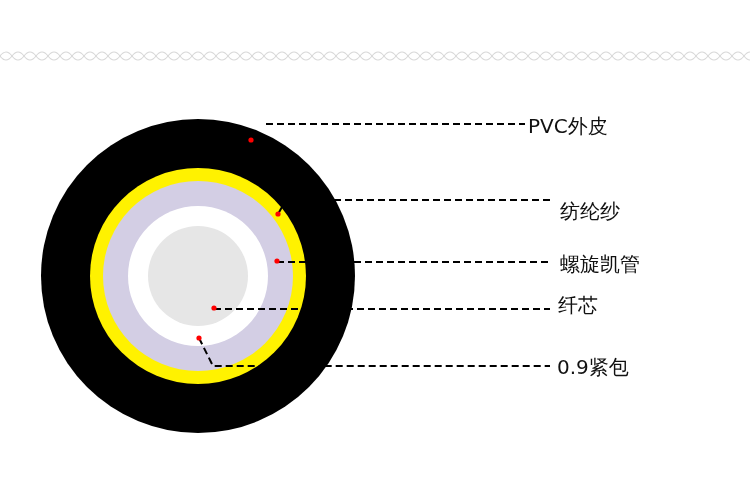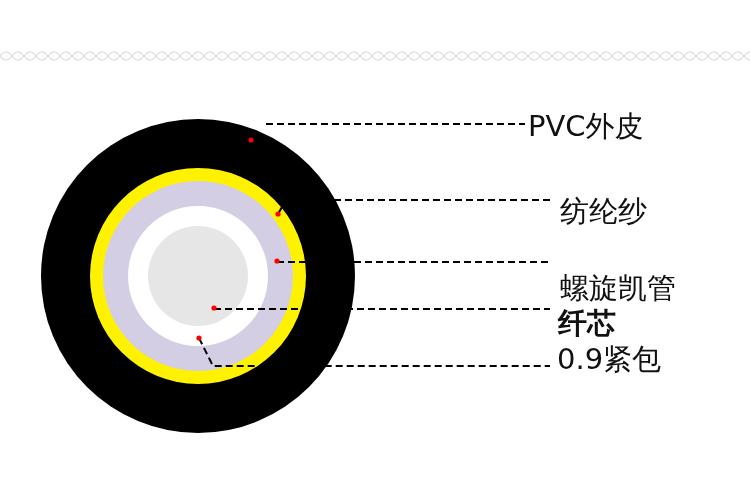--- a/index.html
+++ b/index.html
@@ -1,19 +1,19 @@
 <!DOCTYPE html>
 <html><head>
 <meta charset="utf-8">
 <style>
   html, body { margin:0; padding:0; background:#ffffff; }
   body { width:750px; height:477px; position:relative; overflow:hidden;
          font-family:"DejaVu Sans", "Liberation Sans", sans-serif; }
   #diagram { position:absolute; left:0; top:0; }
-  .label { position:absolute; font-size:29px; color:#111111; line-height:30px; white-space:nowrap; }
+  .label { position:absolute; font-size:20px; color:#111111; line-height:30px; white-space:nowrap; }
 </style>
 </head>
 <body>
 
 <svg id="diagram" width="750" height="477" viewBox="0 0 750 477">
 
   <g fill="none" stroke="#d8d8d8" stroke-width="1.2">
     <path d="M0,56 q6,-8 12,0 t12,0 t12,0 t12,0 t12,0 t12,0 t12,0 t12,0 t12,0 t12,0 t12,0 t12,0 t12,0 t12,0 t12,0 t12,0 t12,0 t12,0 t12,0 t12,0 t12,0 t12,0 t12,0 t12,0 t12,0 t12,0 t12,0 t12,0 t12,0 t12,0 t12,0 t12,0 t12,0 t12,0 t12,0 t12,0 t12,0 t12,0 t12,0 t12,0 t12,0 t12,0 t12,0 t12,0 t12,0 t12,0 t12,0 t12,0 t12,0 t12,0 t12,0 t12,0 t12,0 t12,0 t12,0 t12,0 t12,0 t12,0 t12,0 t12,0 t12,0 t12,0 t12,0 t12,0 t12,0 t12,0 t12,0 t12,0"></path>
     <path d="M0,56 q6,8 12,0 t12,0 t12,0 t12,0 t12,0 t12,0 t12,0 t12,0 t12,0 t12,0 t12,0 t12,0 t12,0 t12,0 t12,0 t12,0 t12,0 t12,0 t12,0 t12,0 t12,0 t12,0 t12,0 t12,0 t12,0 t12,0 t12,0 t12,0 t12,0 t12,0 t12,0 t12,0 t12,0 t12,0 t12,0 t12,0 t12,0 t12,0 t12,0 t12,0 t12,0 t12,0 t12,0 t12,0 t12,0 t12,0 t12,0 t12,0 t12,0 t12,0 t12,0 t12,0 t12,0 t12,0 t12,0 t12,0 t12,0 t12,0 t12,0 t12,0 t12,0 t12,0 t12,0 t12,0 t12,0"></path>
   </g>
@@ -38,15 +38,15 @@
     <circle cx="251" cy="140" r="2.6"></circle>
     <circle cx="278" cy="214" r="2.6"></circle>
     <circle cx="277" cy="261" r="2.6"></circle>
     <circle cx="214" cy="308" r="2.6"></circle>
     <circle cx="199" cy="338" r="2.6"></circle>
   </g>
 </svg>
 
 <div class="label" style="left:528px; top:111px;">PVC外皮</div>
 <div class="label" style="left:560px; top:196px;">纺纶纱</div>
-<div class="label" style="left:560px; top:249px;margin-top:24px;">螺旋凯管</div>
-<div class="label" style="left:558px; top:308px;font-weight:bold;">纤芯</div>
-<div class="label" style="left:557px; top:344px;">0.9紧包</div>
+<div class="label" style="left:560px; top:249px;">螺旋凯管</div>
+<div class="label" style="left:558px; top:290px;">纤芯</div>
+<div class="label" style="left:557px; top:352px;">0.9紧包</div>
 
 </body></html>

